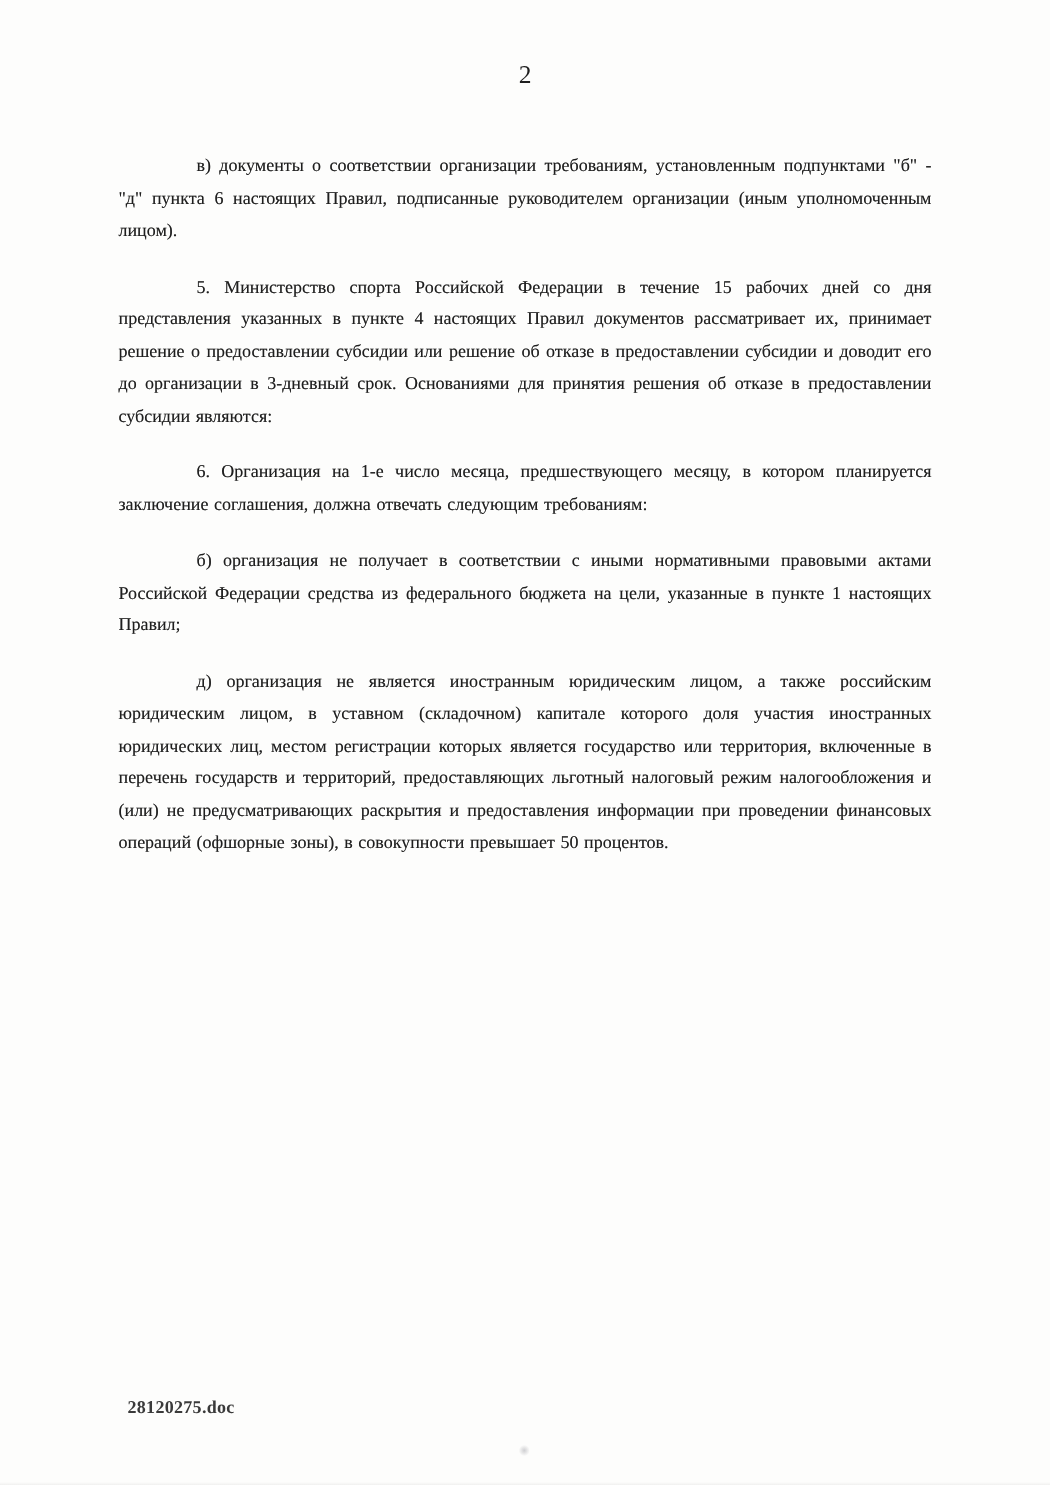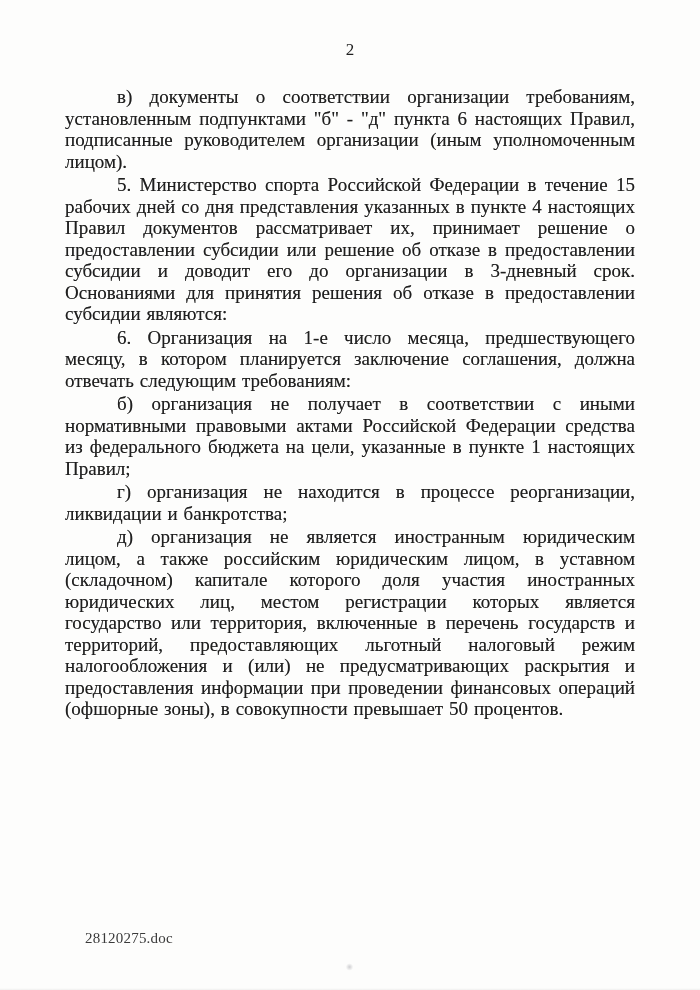--- a/index.html
+++ b/index.html
@@ -30,39 +30,40 @@
     line-height: 20px;
     color: var(--ink, #1f1f1f);
   }
   .body-text {
     position: absolute;
     top: 84px;
     left: 63px;
     width: 574px;
   }
   .body-text p.para {
-    margin: 2px;
+    margin: 16px;
     padding: 0;
-    font-size: 19px;
+    font-size: 12px;
     line-height: 21.5px;
     text-align: justify;
     text-indent: 52px;
     word-spacing: 0.06em;
     color: var(--ink, #1f1f1f);
     
     text-shadow: 0 0 0.4px rgba(40,40,40,0.55);
   }
   .doc-footer {
     position: absolute;
     left: 85px;
     top: 932px;
-    font-size: 15px;
+    font-size: 12px;
     line-height: 12px;
     letter-spacing: 0.2px;
     color: #3a3a3a;
+    font-weight: bold;
   }
   .scan-artifact {
     position: absolute;
     left: 346px;
     top: 963px;
     width: 7px;
     height: 8px;
     background: radial-gradient(circle, rgba(120,120,130,0.35) 0%, rgba(120,120,130,0) 70%);
   }
   .scan-edge {
@@ -79,21 +80,20 @@
 
 <div class="page">
 
   <div class="page-number">2</div>
 
   <main class="body-text">
       <p class="para">в) документы о соответствии организации требованиям, установленным подпунктами "б" - "д" пункта 6 настоящих Правил, подписанные руководителем организации (иным уполномоченным лицом).</p>
       <p class="para">5. Министерство спорта Российской Федерации в течение 15 рабочих дней со дня представления указанных в пункте 4 настоящих Правил документов рассматривает их, принимает решение о предоставлении субсидии или решение об отказе в предоставлении субсидии и доводит его до организации в 3-дневный срок. Основаниями для принятия решения об отказе в предоставлении субсидии являются:</p>
       <p class="para">6. Организация на 1-е число месяца, предшествующего месяцу, в котором планируется заключение соглашения, должна отвечать следующим требованиям:</p>
       <p class="para">б) организация не получает в соответствии с иными нормативными правовыми актами Российской Федерации средства из федерального бюджета на цели, указанные в пункте 1 настоящих Правил;</p>
-      <p class="para">г) организация не находится в процессе реорганизации, ликвидации и банкротства;</p>
       <p class="para">д) организация не является иностранным юридическим лицом, а также российским юридическим лицом, в уставном (складочном) капитале которого доля участия иностранных юридических лиц, местом регистрации которых является государство или территория, включенные в перечень государств и территорий, предоставляющих льготный налоговый режим налогообложения и (или) не предусматривающих раскрытия и предоставления информации при проведении финансовых операций (офшорные зоны), в совокупности превышает 50 процентов.</p>
     </main>
 
   <div class="doc-footer">28120275.doc</div>
 
   <div class="scan-artifact"></div>
   <div class="scan-edge"></div>
 
 </div>
 

